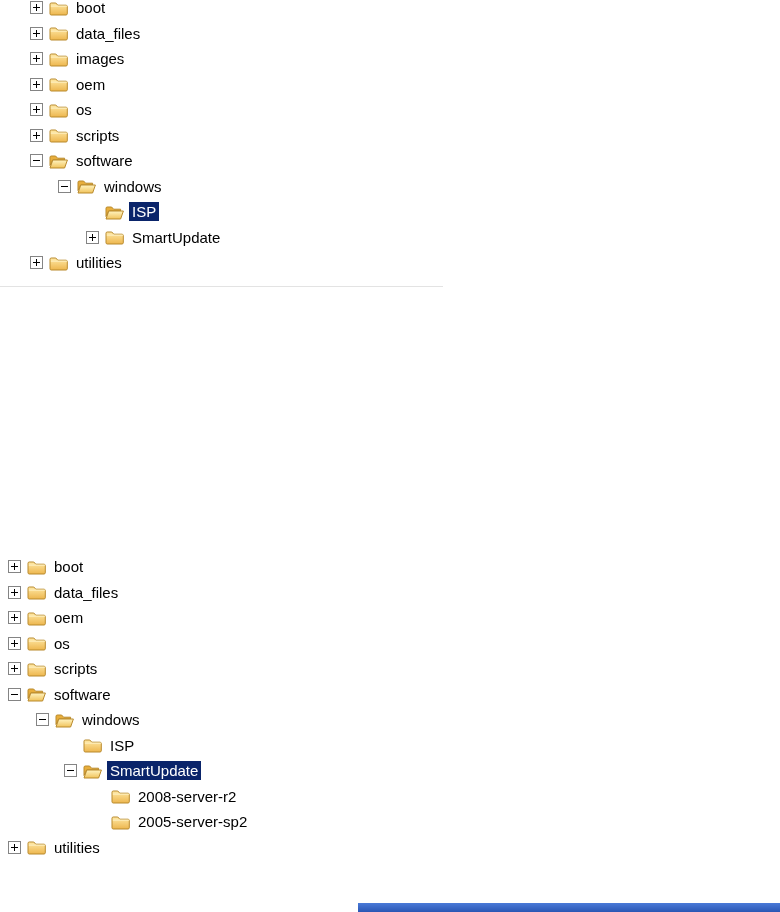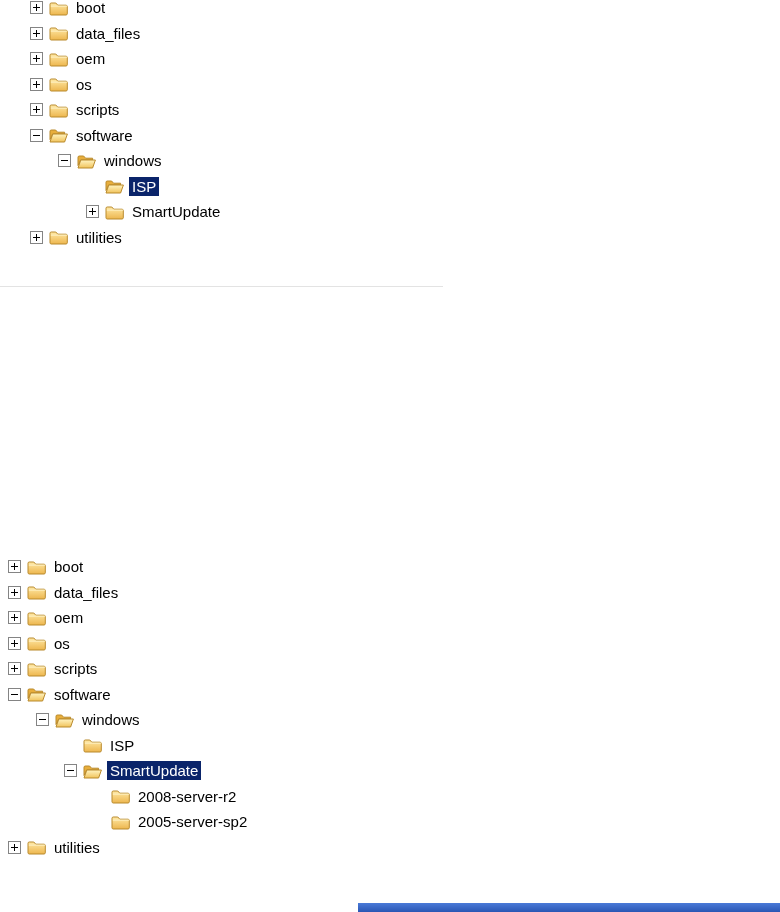--- a/index.html
+++ b/index.html
@@ -97,20 +97,33 @@
       <span class="toggle">
         <svg class="icon" viewBox="0 0 13 13">
           <use href="#sym-plus"></use>
         </svg>
       </span>
       <span class="ficon">
         <svg class="icon" viewBox="0 0 19 16">
           <use href="#sym-folder-closed"></use>
         </svg>
       </span>
+      <span class="lbl">images</span>
+    </div>
+    <div class="row" style="padding-left: 0px;">
+      <span class="toggle">
+        <svg class="icon" viewBox="0 0 13 13">
+          <use href="#sym-plus"></use>
+        </svg>
+      </span>
+      <span class="ficon">
+        <svg class="icon" viewBox="0 0 19 16">
+          <use href="#sym-folder-closed"></use>
+        </svg>
+      </span>
       <span class="lbl">oem</span>
     </div>
     <div class="row" style="padding-left: 0px;">
       <span class="toggle">
         <svg class="icon" viewBox="0 0 13 13">
           <use href="#sym-plus"></use>
         </svg>
       </span>
       <span class="ficon">
         <svg class="icon" viewBox="0 0 19 16">

